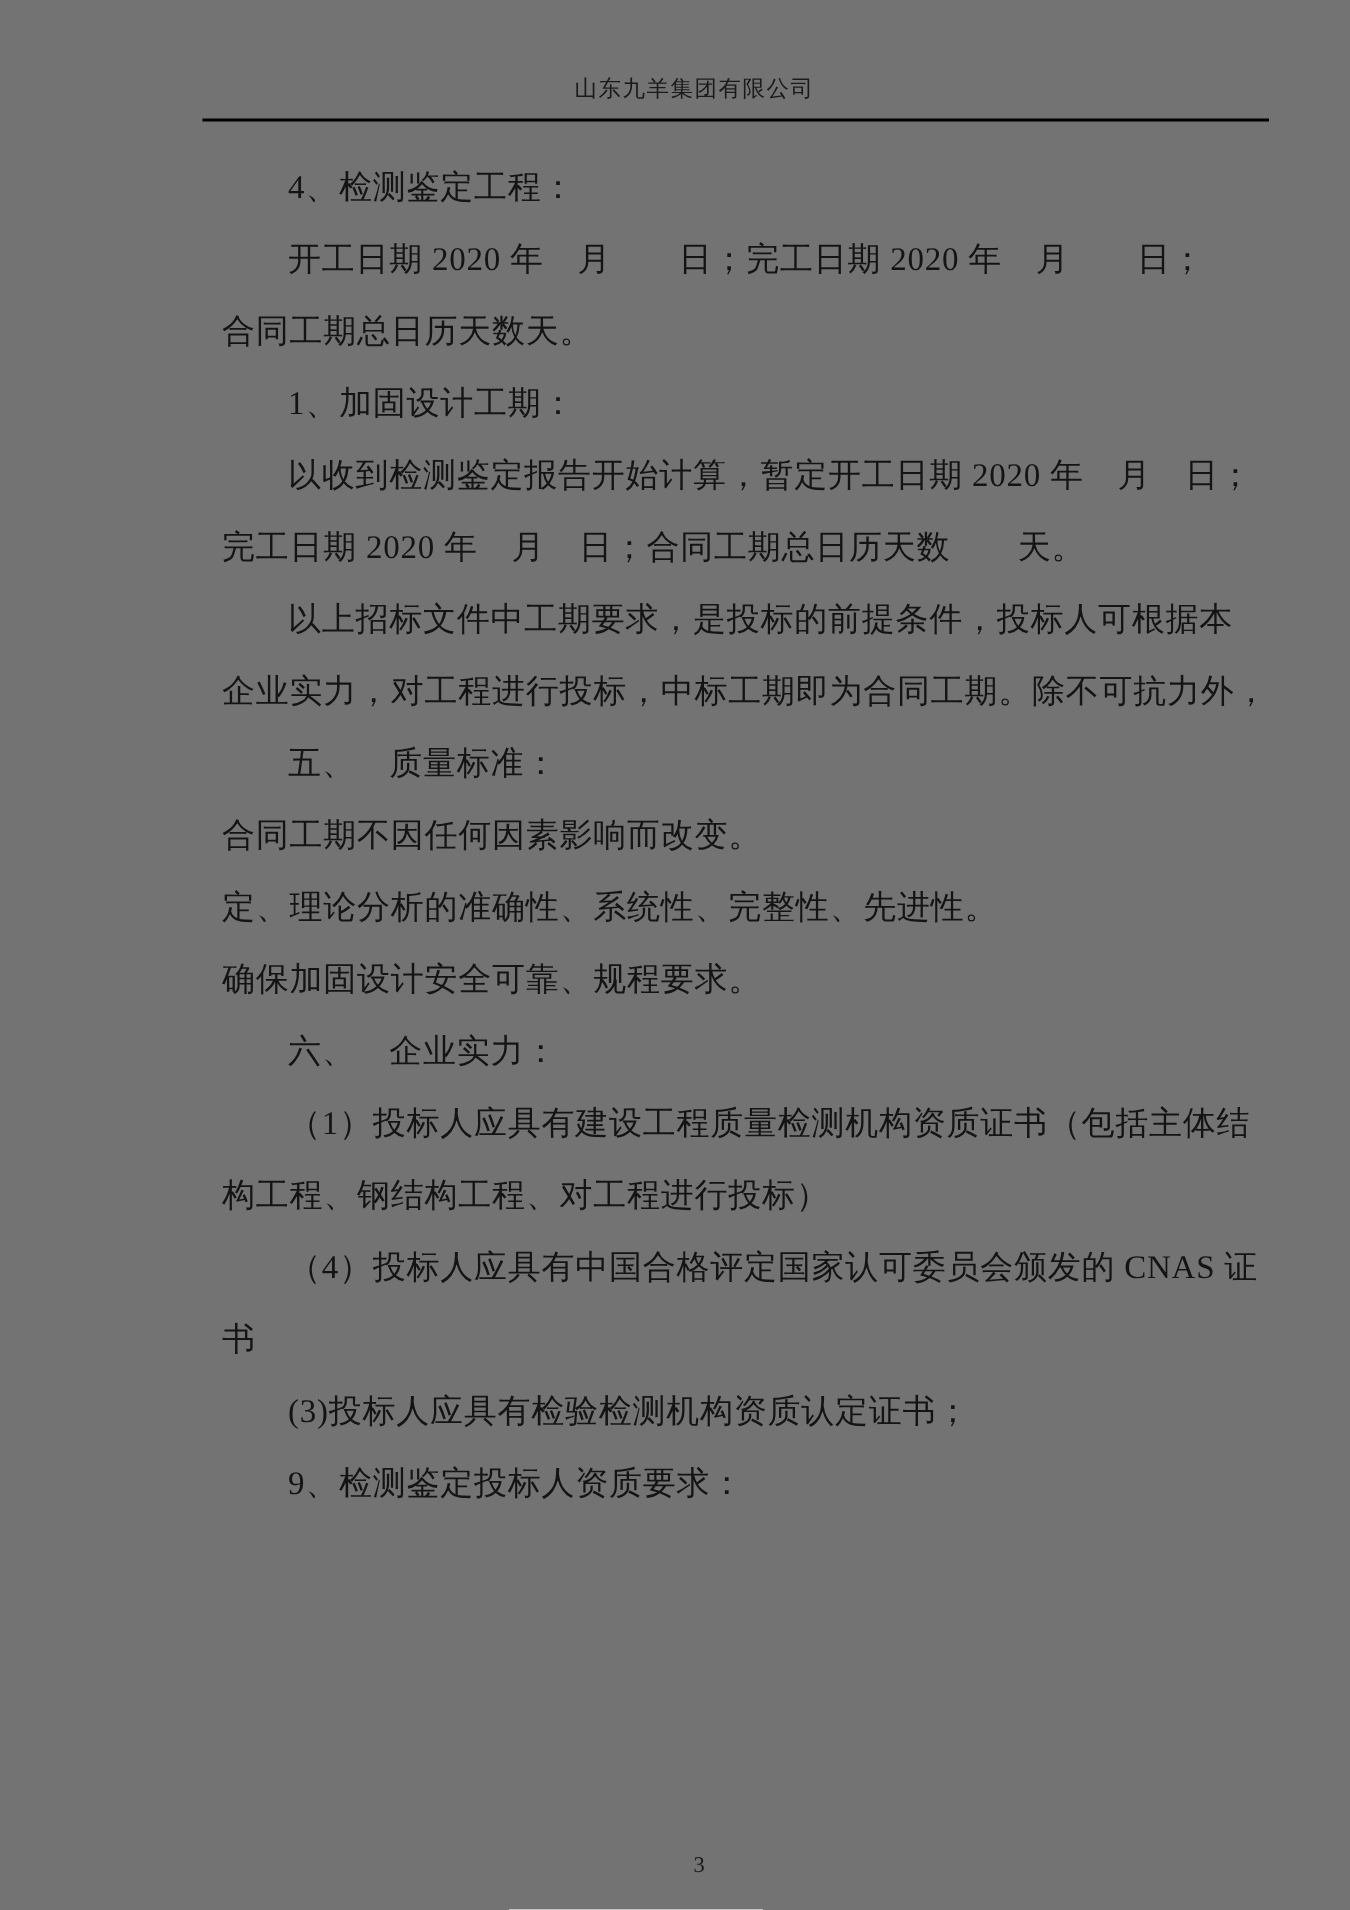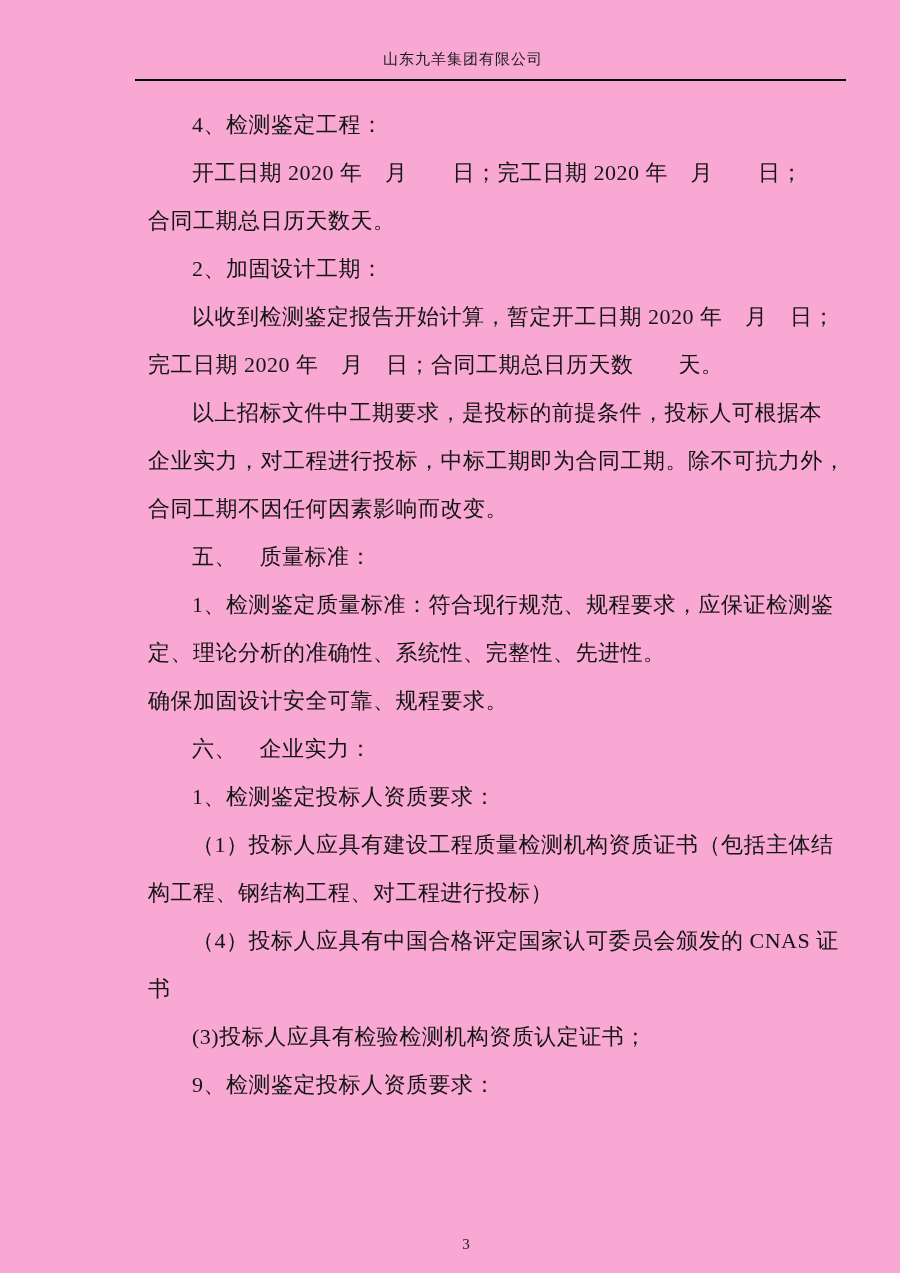--- a/index.html
+++ b/index.html
@@ -4,21 +4,21 @@
 <style>
   html, body {
     margin: 0;
     padding: 0;
     background: #ffffff;
   }
   .page {
     position: relative;
     width: 900px;
     height: 1273px;
-    background: #f9a8d4;
+    background: #737373;
     font-family: "Liberation Serif", "DejaVu Serif", serif;
     color: #141414;
     overflow: hidden;
   }
   .header {
     position: absolute;
     top: 50px;
     left: 0;
     right: 0;
     text-align: center;
@@ -70,32 +70,30 @@
   <div class="header">
     <span>山东九羊集团有限公司</span>
   </div>
 
   <div class="header-rule"></div>
 
   <div class="content">
     <div class="line indent">4、检测鉴定工程：</div>
     <div class="line indent">开工日期 2020 年　月　　日；完工日期 2020 年　月　　日；</div>
     <div class="line">合同工期总日历天数天。</div>
-    <div class="line indent">2、加固设计工期：</div>
+    <div class="line indent">1、加固设计工期：</div>
     <div class="line indent">以收到检测鉴定报告开始计算，暂定开工日期 2020 年　月　日；</div>
     <div class="line">完工日期 2020 年　月　日；合同工期总日历天数　　天。</div>
     <div class="line indent">以上招标文件中工期要求，是投标的前提条件，投标人可根据本</div>
     <div class="line">企业实力，对工程进行投标，中标工期即为合同工期。除不可抗力外，</div>
+    <div class="line indent">五、　质量标准：</div>
     <div class="line">合同工期不因任何因素影响而改变。</div>
-    <div class="line indent">五、　质量标准：</div>
-    <div class="line indent">1、检测鉴定质量标准：符合现行规范、规程要求，应保证检测鉴</div>
     <div class="line">定、理论分析的准确性、系统性、完整性、先进性。</div>
     <div class="line">确保加固设计安全可靠、规程要求。</div>
     <div class="line indent">六、　企业实力：</div>
-    <div class="line indent">1、检测鉴定投标人资质要求：</div>
     <div class="line indent">（1）投标人应具有建设工程质量检测机构资质证书（包括主体结</div>
     <div class="line">构工程、钢结构工程、对工程进行投标）</div>
     <div class="line indent">（4）投标人应具有中国合格评定国家认可委员会颁发的 CNAS 证</div>
     <div class="line">书</div>
     <div class="line indent">(3)投标人应具有检验检测机构资质认定证书；</div>
     <div class="line indent">9、检测鉴定投标人资质要求：</div>
   </div>
 
   <div class="footer">
     <span>3</span>

